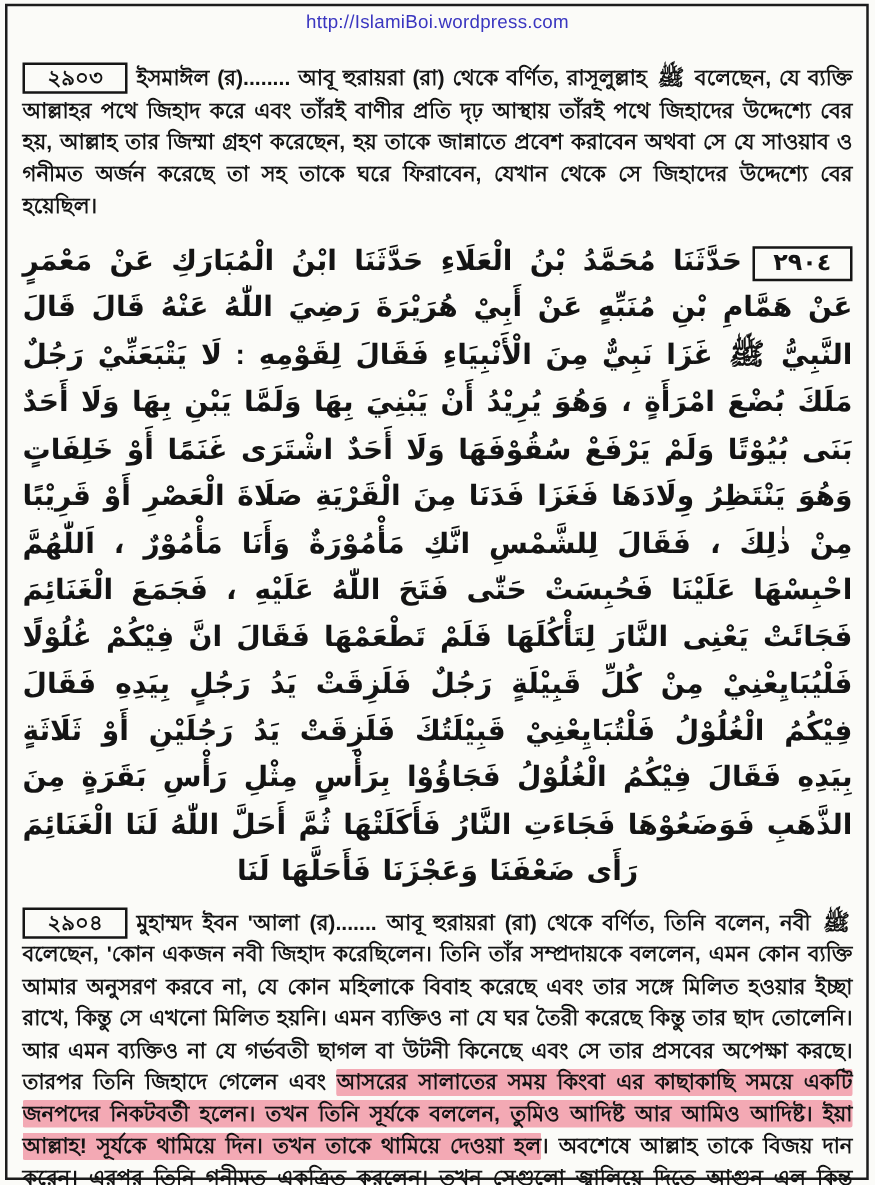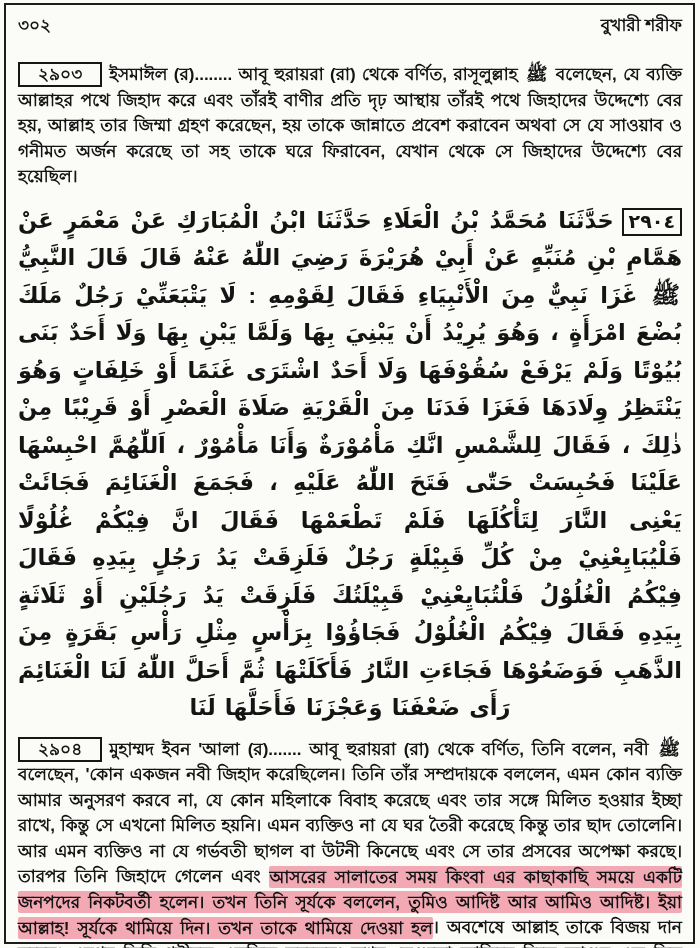--- a/index.html
+++ b/index.html
@@ -73,21 +73,21 @@
     font-weight:bold;
     text-align:justify;
     text-align-last:center;
     margin:12px 0 0 0;
     word-spacing:3px;
   }
   p.ar .numbox{
     margin-right:0;
     margin-left:8px;
     font-size:19px;
-    padding:0 5px;
+    padding:0 15px;
     line-height:24px;
   }
   .pbuh{
     font-weight:bold;
     font-size:1.05em;
     padding:0 2px;
     letter-spacing:0;
   }
   mark.hl{
     background:#f3a9b4;
@@ -99,25 +99,22 @@
   }
 </style>
 </head>
 <body>
 
 <div class="page">
   <div class="frame"></div>
 
   <div class="content">
 
+    <div class="url-stamp">http://IslamiBoi.wordpress.com</div>
 
-    <div class="header-row">
-      <span class="page-num">৩০২</span>
-      <span class="book-title">বুখারী শরীফ</span>
-    </div>
 
     <p class="bn first">
       <span class="numbox">২৯০৩</span><span>ইসমাঈল (র)........ আবূ হুরায়রা (রা) থেকে বর্ণিত, রাসূলুল্লাহ </span><span class="pbuh">ﷺ</span><span> বলেছেন, যে ব্যক্তি আল্লাহর পথে জিহাদ করে এবং তাঁরই বাণীর প্রতি দৃঢ় আস্থায় তাঁরই পথে জিহাদের উদ্দেশ্যে বের হয়, আল্লাহ তার জিম্মা গ্রহণ করেছেন, হয় তাকে জান্নাতে প্রবেশ করাবেন অথবা সে যে সাওয়াব ও গনীমত অর্জন করেছে তা সহ তাকে ঘরে ফিরাবেন, যেখান থেকে সে জিহাদের উদ্দেশ্যে বের হয়েছিল।</span>
     </p>
 
     <p class="ar" dir="rtl">
       <span class="numbox">٢٩٠٤</span><span>حَدَّثَنَا مُحَمَّدُ بْنُ الْعَلَاءِ حَدَّثَنَا ابْنُ الْمُبَارَكِ عَنْ مَعْمَرٍ عَنْ هَمَّامِ بْنِ مُنَبِّهٍ عَنْ أَبِيْ هُرَيْرَةَ رَضِيَ اللّٰهُ عَنْهُ قَالَ قَالَ النَّبِيُّ </span><span class="pbuh">ﷺ</span><span> غَزَا نَبِيٌّ مِنَ الْأَنْبِيَاءِ فَقَالَ لِقَوْمِهِ : لَا يَتْبَعَنِّيْ رَجُلٌ مَلَكَ بُضْعَ امْرَأَةٍ ، وَهُوَ يُرِيْدُ أَنْ يَبْنِيَ بِهَا وَلَمَّا يَبْنِ بِهَا وَلَا أَحَدٌ بَنَى بُيُوْتًا وَلَمْ يَرْفَعْ سُقُوْفَهَا وَلَا أَحَدٌ اشْتَرَى غَنَمًا أَوْ خَلِفَاتٍ وَهُوَ يَنْتَظِرُ وِلَادَهَا فَغَزَا فَدَنَا مِنَ الْقَرْيَةِ صَلَاةَ الْعَصْرِ أَوْ قَرِيْبًا مِنْ ذٰلِكَ ، فَقَالَ لِلشَّمْسِ انَّكِ مَأْمُوْرَةٌ وَأَنَا مَأْمُوْرٌ ، اَللّٰهُمَّ احْبِسْهَا عَلَيْنَا فَحُبِسَتْ حَتّٰى فَتَحَ اللّٰهُ عَلَيْهِ ، فَجَمَعَ الْغَنَائِمَ فَجَائَتْ يَعْنِى النَّارَ لِتَأْكُلَهَا فَلَمْ تَطْعَمْهَا فَقَالَ انَّ فِيْكُمْ غُلُوْلًا فَلْيُبَايِعْنِيْ مِنْ كُلِّ قَبِيْلَةٍ رَجُلٌ فَلَزِقَتْ يَدُ رَجُلٍ بِيَدِهِ فَقَالَ فِيْكُمُ الْغُلُوْلُ فَلْتُبَايِعْنِيْ قَبِيْلَتُكَ فَلَزِقَتْ يَدُ رَجُلَيْنِ أَوْ ثَلَاثَةٍ بِيَدِهِ فَقَالَ فِيْكُمُ الْغُلُوْلُ فَجَاؤُوْا بِرَأْسٍ مِثْلِ رَأْسِ بَقَرَةٍ مِنَ الذَّهَبِ فَوَضَعُوْهَا فَجَاءَتِ النَّارُ فَأَكَلَتْهَا ثُمَّ أَحَلَّ اللّٰهُ لَنَا الْغَنَائِمَ رَأَى ضَعْفَنَا وَعَجْزَنَا فَأَحَلَّهَا لَنَا</span>
     </p>
 
     <p class="bn second">

